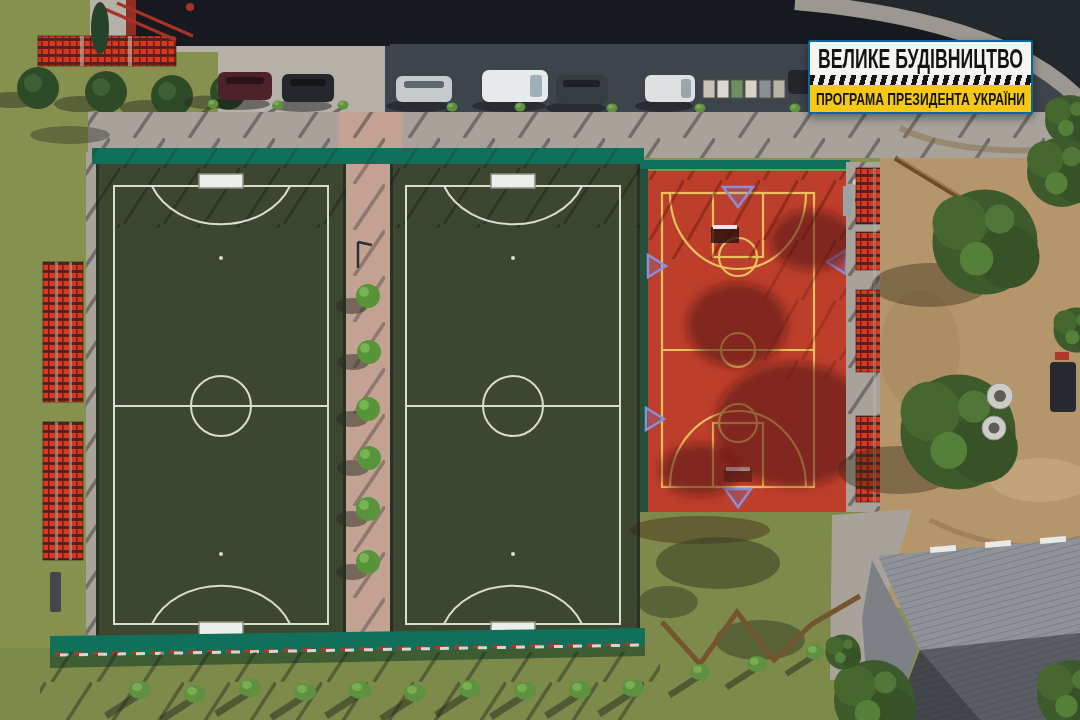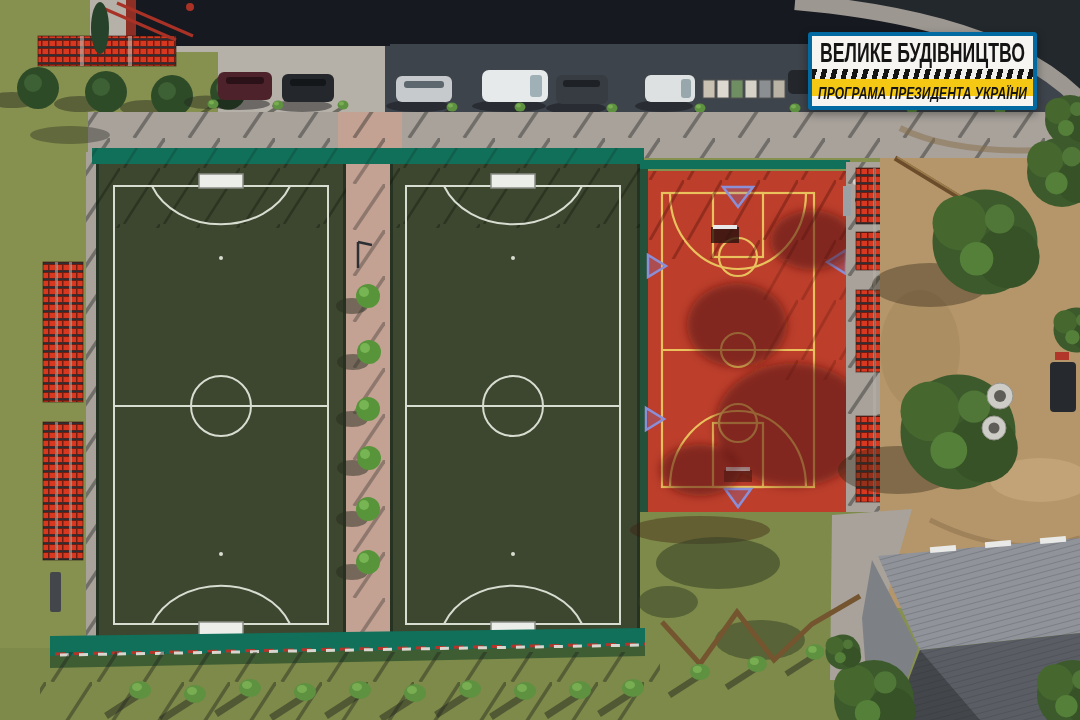--- a/index.html
+++ b/index.html
@@ -10,27 +10,27 @@
   .f-turf{fill:var(--turf)} .f-court{fill:var(--court)}
   .f-fence{fill:var(--fence)} .f-grass{fill:var(--grass)} .f-grass2{fill:var(--grass-south)}
   .f-sand{fill:var(--sand)} .f-asphalt{fill:var(--asphalt)} .f-roofstrip{fill:var(--roof-strip)}
   .f-walk{fill:var(--sidewalk)} .f-conc{fill:var(--concrete)} .f-path{fill:var(--path)}
   .f-roofL{fill:var(--roof-light)} .f-roofD{fill:var(--roof-dark)}
   .s-line{stroke:var(--field-line);fill:none;stroke-width:2;stroke-linecap:round}
   .s-cline{stroke:var(--court-line);fill:none;stroke-width:2.2;stroke-linecap:round}
   .goal{fill:#eceee9;stroke:#8a8d86;stroke-width:1.5}
   .hoop{stroke:#8a8fd8;stroke-width:2.5;fill:rgba(120,130,220,.22)}
   
-  .badge{position:absolute;left:808px;top:32px;width:221px;height:70px;
-         box-shadow:0 4px 10px rgba(0,0,0,.4);border:4px solid #0369a1;
+  .badge{position:absolute;left:808px;top:40px;width:221px;height:70px;
+         box-shadow:0 4px 10px rgba(0,0,0,.4);border:2px solid #0369a1;
          border-radius:3px;overflow:hidden;background:var(--badge-bg);}
   .badge-top{height:33px;background:var(--badge-bg);}
   .badge-stripes{height:10px;
      background:repeating-linear-gradient(105deg,#141414 0 5px,#efeeea 5px 10px);}
-  .badge-bottom{height:17px;background:var(--badge-yellow);font-style:italic;}
+  .badge-bottom{height:27px;background:var(--badge-yellow);}
   .badge svg{display:block}
   .badge text{font-family:"Liberation Sans",sans-serif;font-weight:700;fill:var(--badge-text);}
 </style>
 </head>
 <body>
 
 <div class="stage">
 <svg class="scene" width="1080" height="720" viewBox="0 0 1080 720">
   <defs>
     <pattern id="seats" width="7" height="8" patternUnits="userSpaceOnUse">

